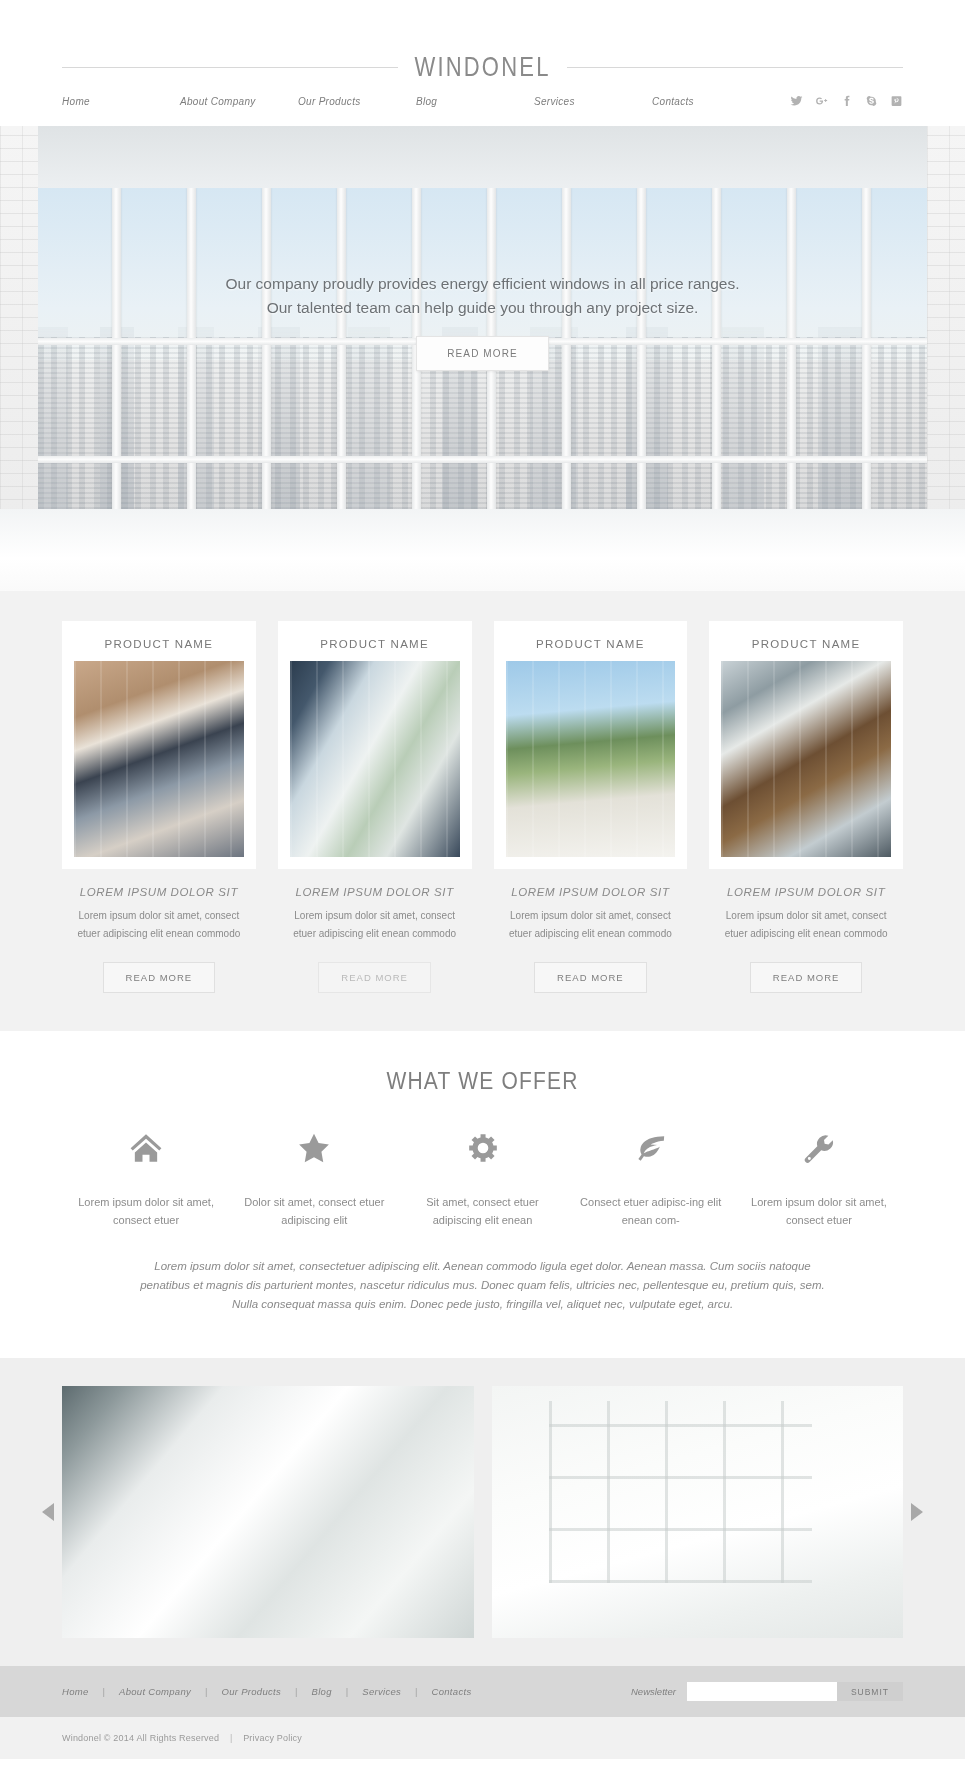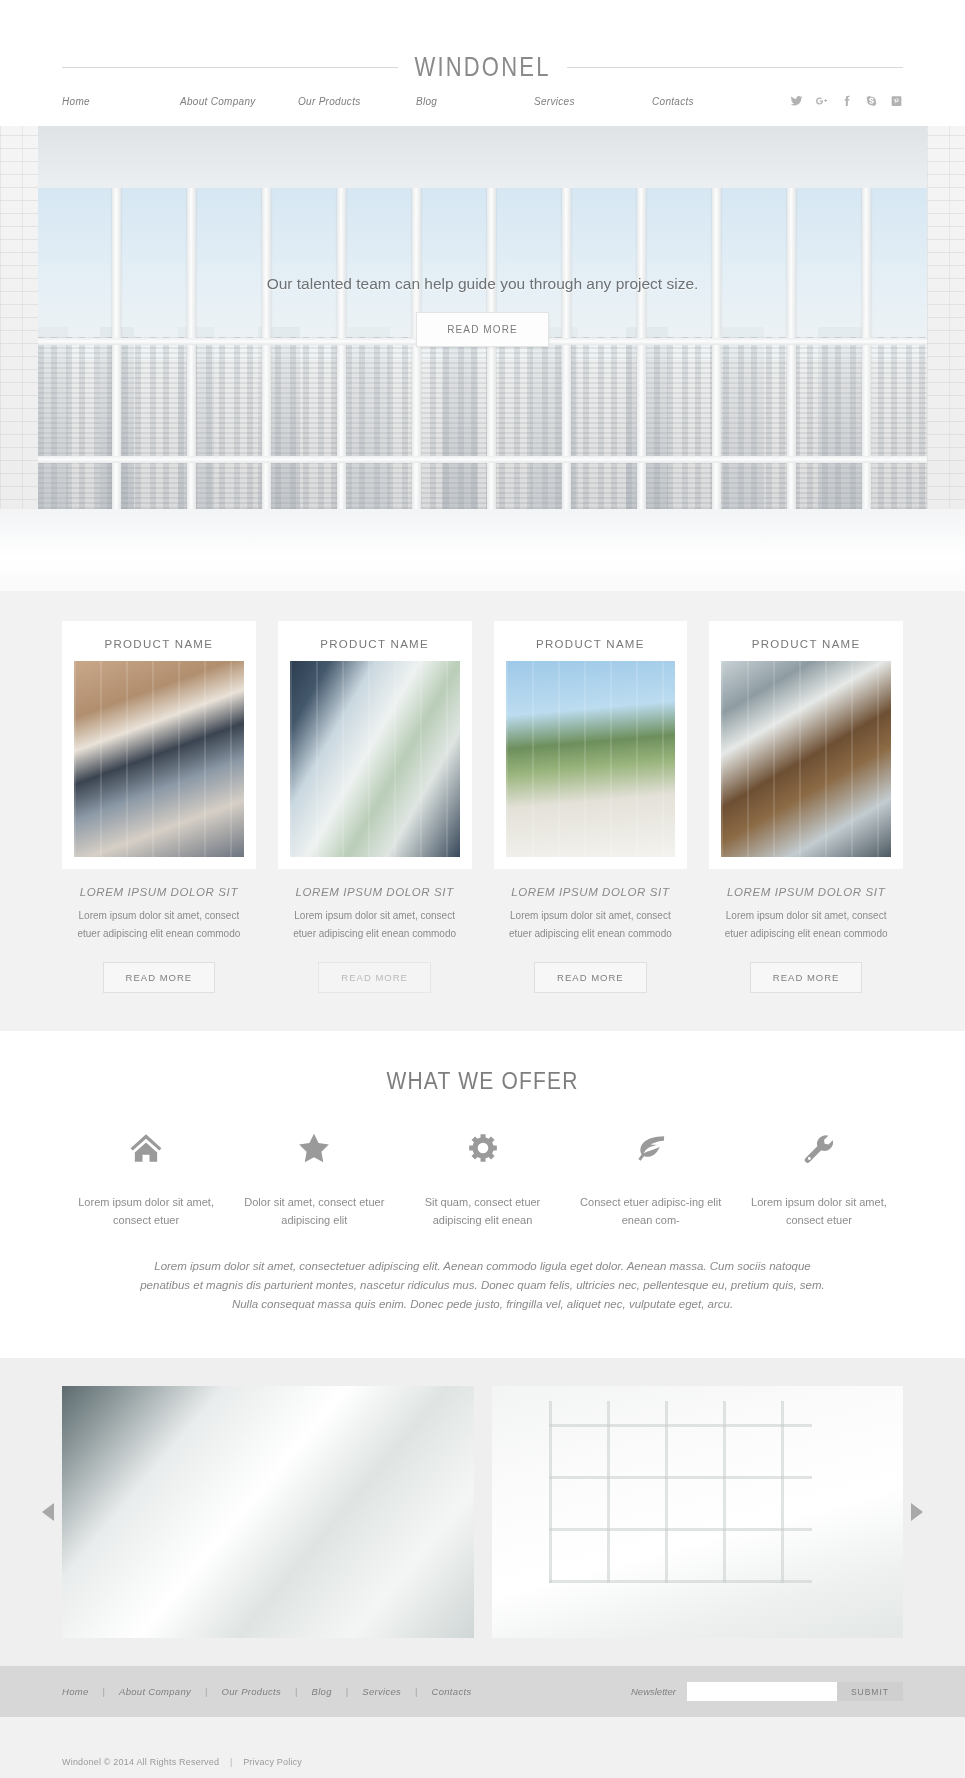--- a/index.html
+++ b/index.html
@@ -206,21 +206,21 @@
     width:150px; height:19px; border:none; background:#fff;
     font-size:10px; color:#555; padding:0 6px; outline:none;
     font-family:"Liberation Sans", sans-serif;
   }
   .nbtn {
     background:#cfcfcf; border:none; height:19px; padding:0 14px;
     font-size:8.5px; letter-spacing:1px; color:#7b7b7b; cursor:pointer;
     font-family:"Liberation Sans", sans-serif;
   }
   .footer-bot { background:#f1f1f1; padding:16px 62px; }
-  .copy { font-size:9px; color:#9a9a9a; letter-spacing:.2px;margin-top:24px; }
+  .copy { font-size:9px; color:#9a9a9a; letter-spacing:.2px; }
   .copy a { color:#9a9a9a; text-decoration:none; }
   .copy .bsep { padding:0 8px; color:#b7b7b7; }
 </style>
 </head>
 <body>
 
 <div class="page">
 
   <div class="header">
     <div class="brandrow">
@@ -286,20 +286,21 @@
           <i style="left:599px"></i>
           <i style="left:674px"></i>
         <i style="left:749px"></i>
           <i style="left:824px"></i>
         <span class="transom" style="top:150px"></span>
         <span class="transom" style="top:268px"></span>
       </div>
     </div>
     <div class="hero-floor"></div>
     <div class="hero-copy">
+      <p>Our company proudly provides energy efficient windows  in all price ranges.</p>
       <p>Our talented team can help guide you through any project size.</p>
       <span class="hero-btn">READ MORE</span>
     </div>
   </div>
 
   <div class="products">
     <div class="prodrow">
 
       <div class="card">
         <div class="cardbox">
@@ -374,21 +375,21 @@
         </span>
         <p>Dolor sit amet, consect etuer adipiscing elit</p>
       </div>
 
       <div class="feat">
         <span>
           <svg viewBox="0 0 32 32">
               <path d="M29 13.6h-3.2a10 10 0 0 0-1.2-2.9l2.3-2.3-3.3-3.3-2.3 2.3a10 10 0 0 0-2.9-1.2V3h-4.7v3.2a10 10 0 0 0-2.9 1.2L8.5 5.1 5.2 8.4l2.3 2.3a10 10 0 0 0-1.2 2.9H3v4.7h3.3a10 10 0 0 0 1.2 2.9l-2.3 2.3 3.3 3.3 2.3-2.3a10 10 0 0 0 2.9 1.2V29h4.7v-3.3a10 10 0 0 0 2.9-1.2l2.3 2.3 3.3-3.3-2.3-2.3a10 10 0 0 0 1.2-2.9H29zM16 21a5 5 0 1 1 0-10 5 5 0 0 1 0 10z"></path>
             </svg>
         </span>
-        <p>Sit quam, consect etuer adipiscing elit enean</p>
+        <p>Sit amet, consect etuer adipiscing elit enean</p>
       </div>
 
       <div class="feat">
         <span>
           <svg viewBox="0 0 32 32">
               <path d="M28.4 5c-9 .3-15.6 2.1-19.6 6A10 10 0 0 0 6.2 20c.4 1.1.9 2 .9 2l-3 4.4 2.2 1.6 3-4.3s4.8 1.6 9.2-1.2c4-2.6 5.8-7.6 5.8-7.6s-4.6 2.5-9.3 3.6c-3.5.9-5.8 2.4-5.8 2.4s1-3 4.4-5c3.7-2.2 8.9-2.7 8.9-2.7l-6.9-.4s4.6-3 12.5-3.6z"></path>
             </svg>
         </span>
         <p>Consect etuer adipisc-ing elit enean com-</p>
       </div>

